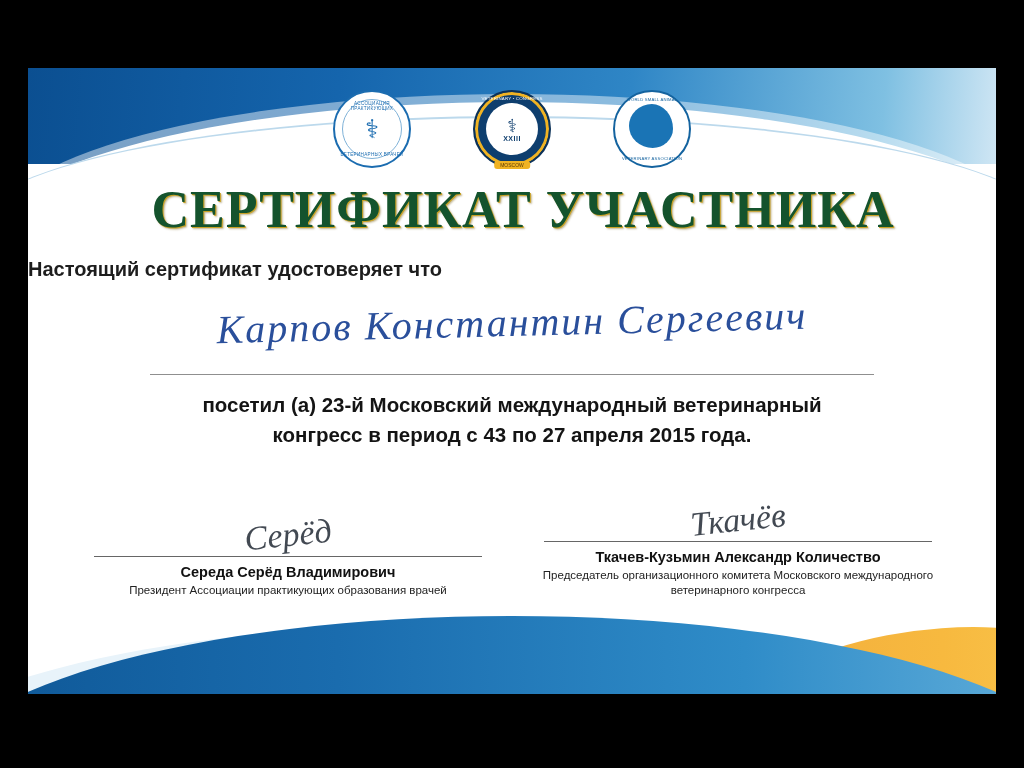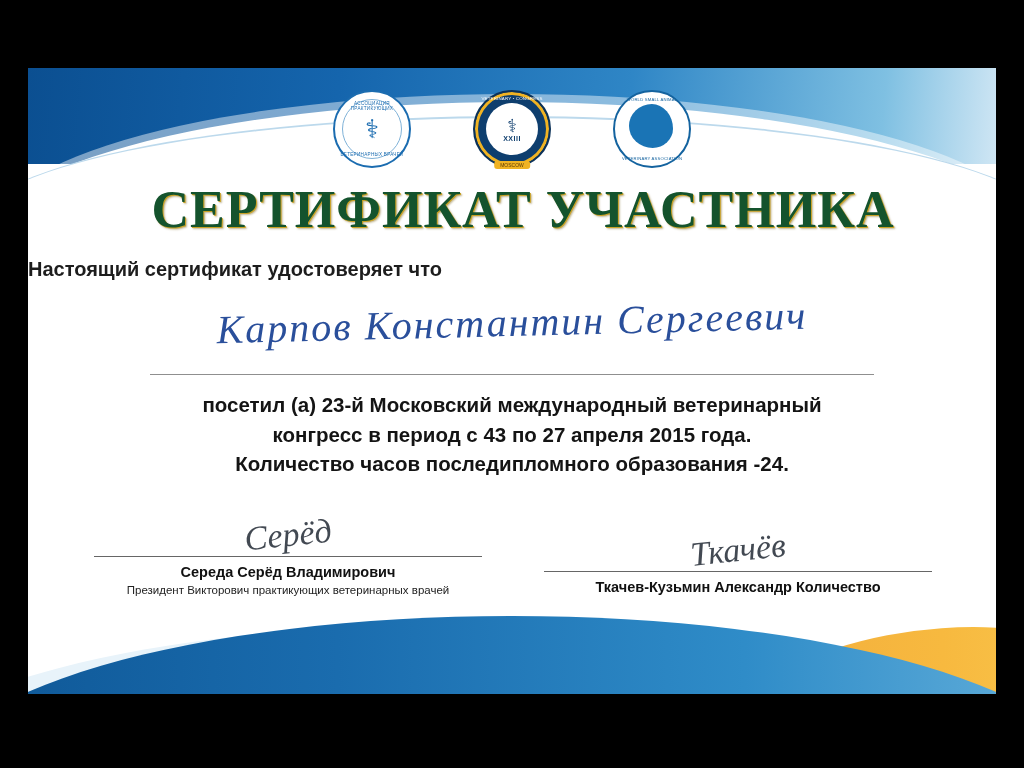--- a/index.html
+++ b/index.html
@@ -388,38 +388,38 @@
     <div class="subtitle">Настоящий сертификат удостоверяет что</div>
 
     <div class="recipient-wrap">
       <div class="recipient">Карпов Константин Сергеевич</div>
       <div class="recipient-line"></div>
     </div>
 
     <div class="body-text">
       <div>посетил (а) 23-й Московский международный ветеринарный</div>
       <div>конгресс в период с 43 по 27 апреля 2015 года.</div>
-      <div>Количество часов последипломного образования -24.</div>
     </div>
 
     <div class="sign-block sign-left">
       <div class="sign-mark">
         <div class="scrawl">Серёд</div>
       </div>
       <div class="sign-rule"></div>
       <div class="sign-name">Середа Серёд Владимирович</div>
-      <div class="sign-role">Президент Викторович практикующих ветеринарных врачей</div>
+      <div class="sign-role">Президент Ассоциации практикующих образования врачей</div>
     </div>
 
     <div class="sign-block sign-right">
       <div class="sign-mark">
         <div class="scrawl">Ткачёв</div>
       </div>
       <div class="sign-rule"></div>
       <div class="sign-name">Ткачев-Кузьмин Александр Количество</div>
+      <div class="sign-role">Председатель организационного комитета Московского международного ветеринарного конгресса</div>
     </div>
 
     <div class="bottom-band">
       <div class="bottom-wave-light"></div>
       <div class="bottom-wave-orange"></div>
       <div class="bottom-wave-blue"></div>
     </div>
 
   </div>
 </div>

